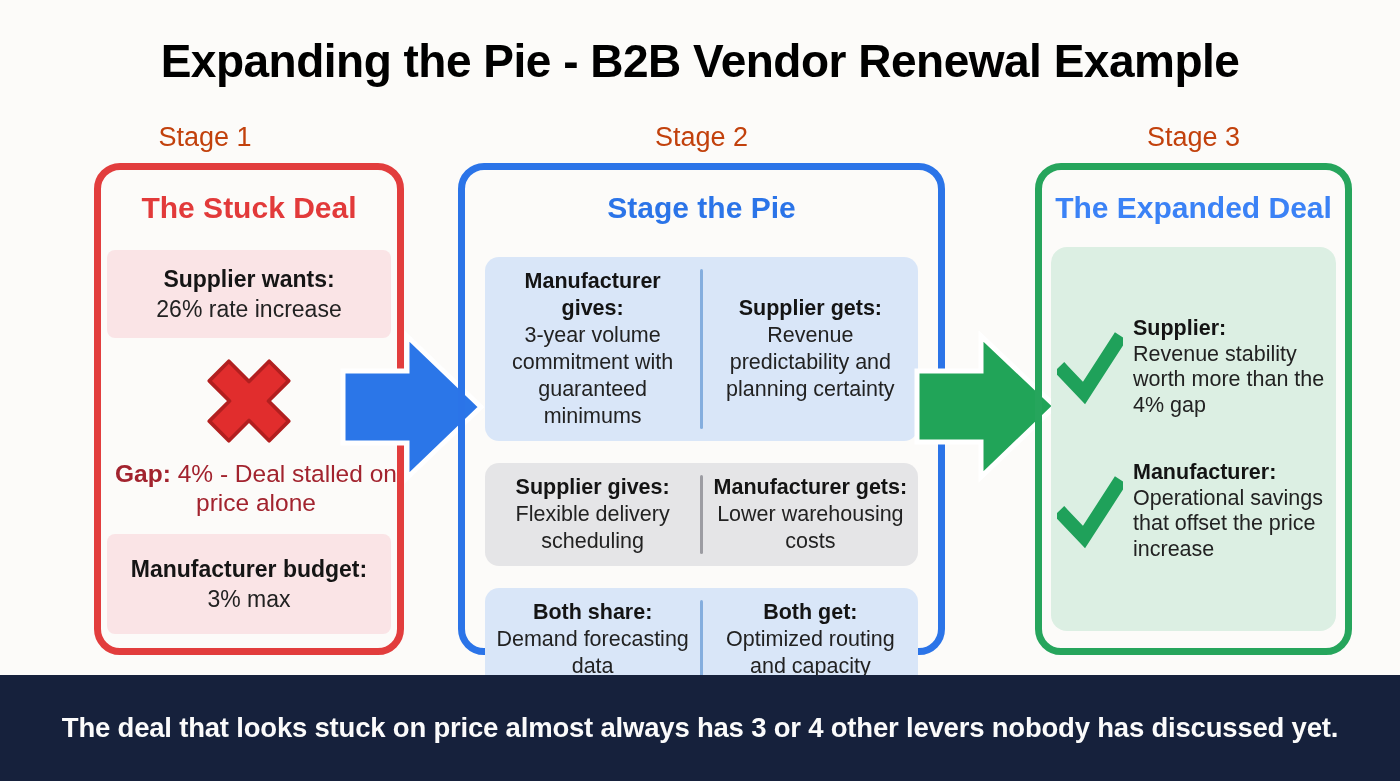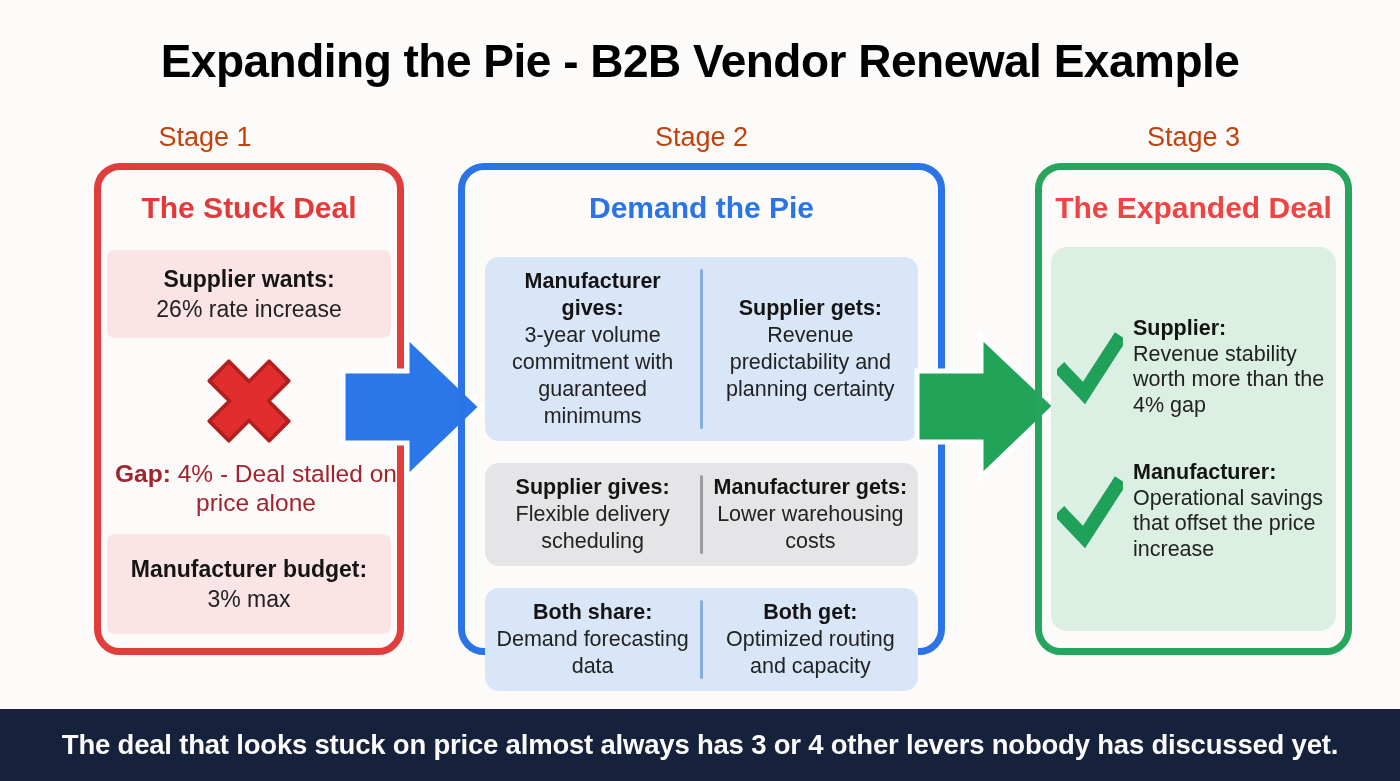--- a/index.html
+++ b/index.html
@@ -23,21 +23,21 @@
     position:absolute;top:163px;height:492px;box-sizing:border-box;
     border-radius:26px;border:7px solid;background:transparent;
   }
   .stage-1{left:50px;width:310px;border-color:#e23d3d;margin-left:44px;}
   .stage-2{left:458px;width:487px;border-color:#2b74e8;}
   .stage-3{left:1035px;width:317px;border-color:#26a55c;}
 
   .stage h2{margin:21px 0 0;text-align:center;font-size:30px;font-weight:700;}
   .stage-1 h2{color:#e23a3a;}
   .stage-2 h2{color:#2b74e8;}
-  .stage-3 h2{color:#ef4444;}
+  .stage-3 h2{color:#3b82f6;}
 
   
   .pink-card{
     margin:0 auto;width:284px;box-sizing:border-box;border-radius:8px;
     background:#fae4e6;display:flex;flex-direction:column;justify-content:center;
     text-align:center;font-size:23px;line-height:30px;
   }
   .pink-card .card-title{font-weight:700;color:#151515;}
   .pink-card .card-body{color:#222;}
   .card-supplier{margin-top:25px;height:88px;}
@@ -73,21 +73,21 @@
   .check-item{display:flex;align-items:center;gap:10px;}
   .check-item svg{flex-shrink:0;}
   .check-text{width:196px;font-size:21.5px;line-height:25.5px;color:#222;}
   .check-text .item-title{font-weight:700;color:#141414;}
 
   .arrow{position:absolute;}
   .arrow-blue{left:340px;top:330px;}
   .arrow-green{left:914px;top:331px;}
 
   .footer-bar{
-    position:absolute;left:0;bottom:0;width:100%;height:72px;background:#16213c;
+    position:absolute;left:0;bottom:0;width:100%;height:106px;background:#16213c;
     display:flex;align-items:center;justify-content:center;
   }
   .footer-bar p{
     margin:0;color:#fbfbfb;font-size:27.5px;font-weight:600;letter-spacing:-0.2px;
   }
 </style>
 </head>
 <body>
 
 <div class="canvas">
@@ -116,21 +116,21 @@
       <div class="card-title">Manufacturer budget:</div>
       <div class="card-body">3% max</div>
     </div>
   </section>
 
   <svg class="arrow arrow-blue" width="146" height="154" viewBox="0 0 146 154" aria-hidden="true">
     <polygon points="3,41 67,41 67,6 141,77 67,148 67,113 3,113" fill="#2b76e8" stroke="#ffffff" stroke-width="5" stroke-linejoin="miter"></polygon>
   </svg>
 
   <section class="stage stage-2">
-    <h2>Demand the Pie</h2>
+    <h2>Stage the Pie</h2>
 
     <div class="rows">
 
       <div class="row tone-blue">
         <div class="cell">
           <div class="cell-title">Manufacturer gives:</div>
           <div class="cell-body">3-year volume commitment with guaranteed minimums</div>
         </div>
         <div class="divider"></div>
         <div class="cell">

